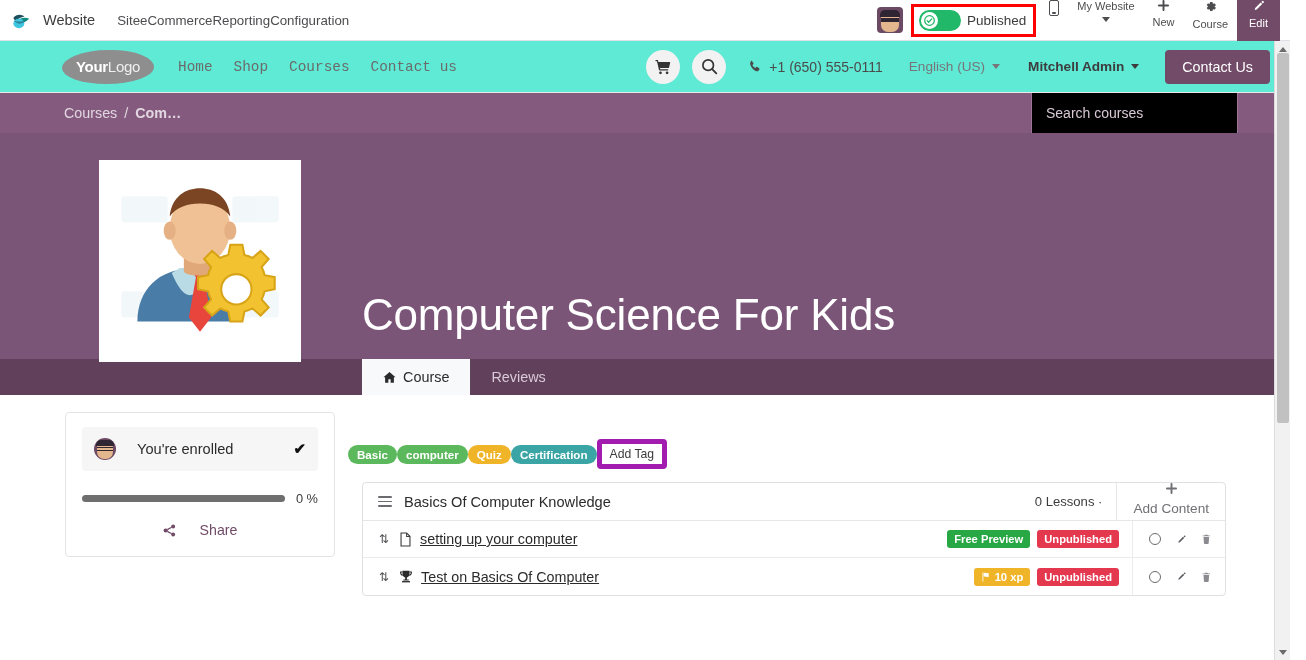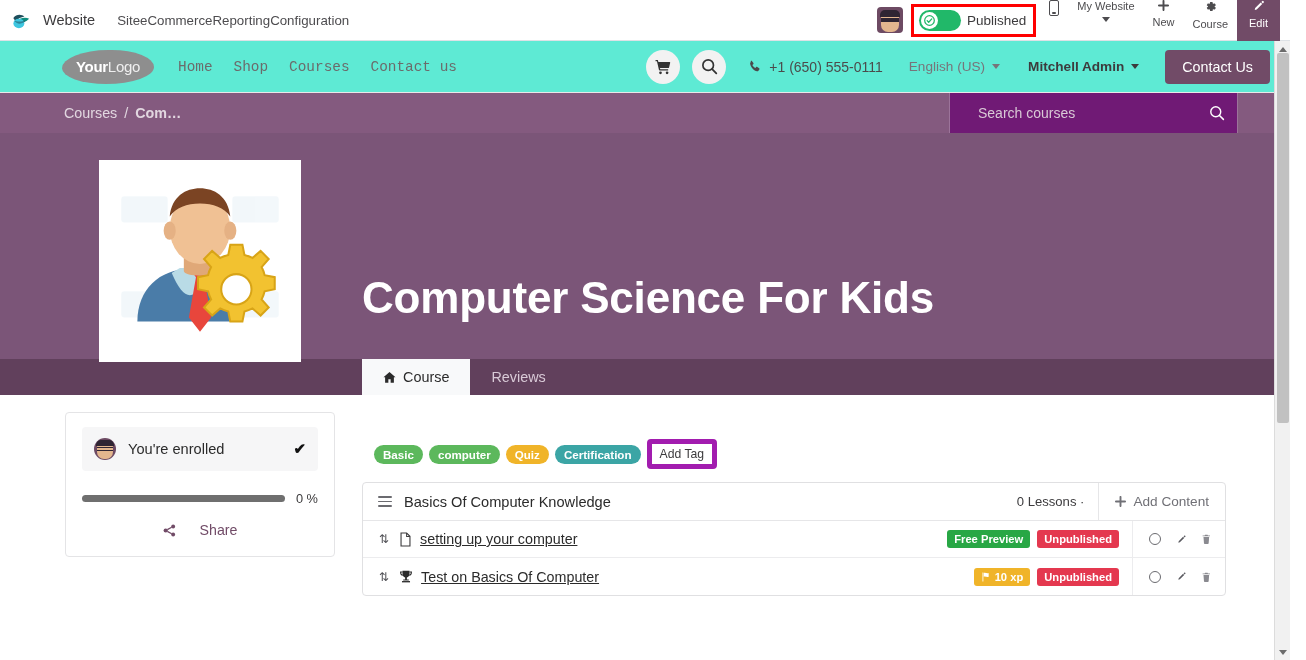--- a/index.html
+++ b/index.html
@@ -228,50 +228,50 @@
   .crumb-band a, .crumb-band span {
     font-size: 14.3px;
     color: #e2d7e0;
     text-decoration: none;
   }
   .crumb-sep { margin: 0 7px; color: #d6c6d4; }
   .crumb-current { color: #ffffff; font-weight: 700; }
   .search-courses {
     position: absolute;
     right: 52px; top: 0;
-    width: 289px; height: 40px;
+    width: 207px; height: 40px;
     display: flex; align-items: center;
-    background: #701a75;
+    background: #000000;
     border-left: 1px solid #9c749a;
     border-right: 1px solid #9c749a;
-    padding: 0 12px 0 28px;
+    padding: 0 12px 0 14px;
   }
   .search-courses input {
     flex: 1;
     background: transparent;
     border: none;
     outline: none;
     font-size: 14px;
     color: #ffffff;
     font-family: "Liberation Sans", sans-serif;
   }
   .search-courses input::placeholder { color: #d9c9d6; }
 
   
   .hero {
     background: #7b5578;
     height: 226px;
     position: relative;
   }
   .hero-title {
     position: absolute;
-    left: 362px; top: 140px;
+    left: 362px; top: 157px;
     font-size: 44px;
     color: #ffffff;
-    font-weight: 700;
+    font-weight: 400;
     letter-spacing: -0.2px;
     white-space: nowrap;
   }
   .rating-row {
     position: absolute;
     left: 362px; top: 263px;
     display: flex; align-items: center; gap: 14px;
   }
   .stars { display: flex; gap: 1px; }
   .star { color: #6d4a6a; font-size: 19px; line-height: 19px; }
@@ -328,21 +328,21 @@
     background: #ffffff;
     border: 1px solid #e4e4e6;
     border-radius: 4px;
     padding: 14px 16px 18px 16px;
   }
   .enrolled-box {
     background: #f6f6f7;
     border-radius: 4px;
     padding: 11px 12px;
     display: flex; align-items: center;
-    gap: 12px;
+    gap: 21px;
   }
   .avatar-round {
     width: 22px; height: 22px;
     border-radius: 50%;
     background: #6d4a63;
     position: relative;
     overflow: hidden;
     flex: none;
   }
   .avatar-round .face {
@@ -406,22 +406,22 @@
     display: flex; align-items: center; justify-content: center;
     gap: 24px;
     font-size: 14.2px;
     color: #714b67;
     cursor: pointer;
   }
 
   
   .tags-row {
     position: absolute;
-    left: 374px; top: 44px;
-    display: flex; align-items: center; gap: 6px;
+    left: 348px; top: 44px;
+    display: flex; align-items: center; 
   }
   .tag {
     font-size: 11.6px;
     font-weight: 700;
     color: #ffffff;
     border-radius: 10px;
     padding: 3px 9px;
     white-space: nowrap;
   }
   .tag-add {
@@ -466,20 +466,21 @@
   }
   .add-content-cell {
     border-left: 1px solid #e6e6e8;
     height: 38px;
     display: flex; align-items: center; gap: 7px;
     padding: 0 16px;
     font-size: 13.6px;
     color: #707076;
     cursor: pointer;
     white-space: nowrap;
+    flex-direction: column;
   }
   .content-row {
     height: 37px;
     display: flex; align-items: center;
     border-bottom: 1px solid #ececee;
   }
   .content-row:last-child { border-bottom: none; }
   .sort-handle {
     margin: 0 10px 0 16px;
     color: #4e4e53;

